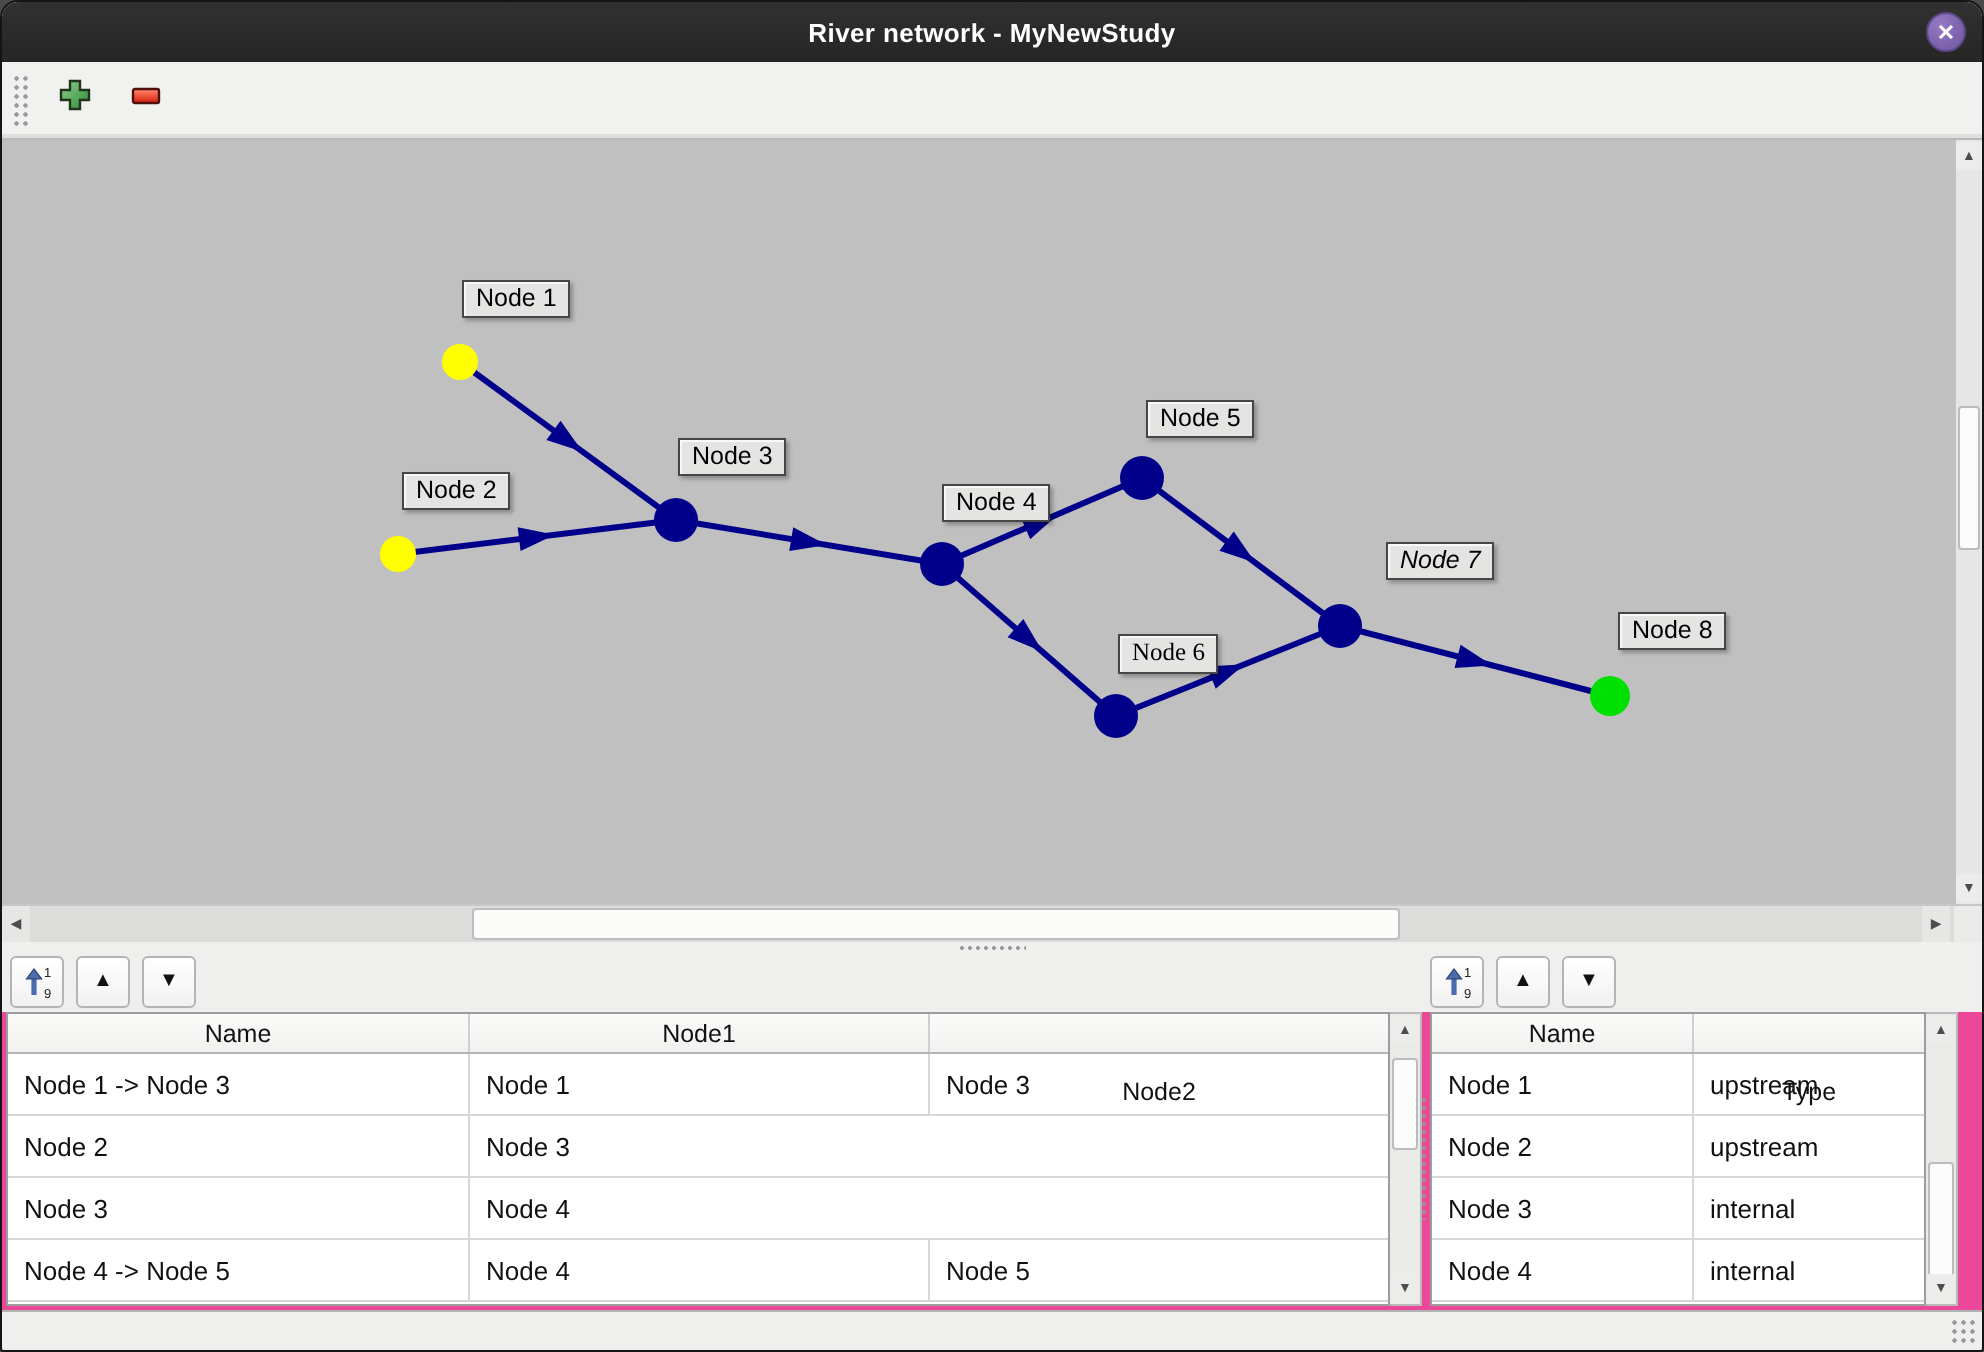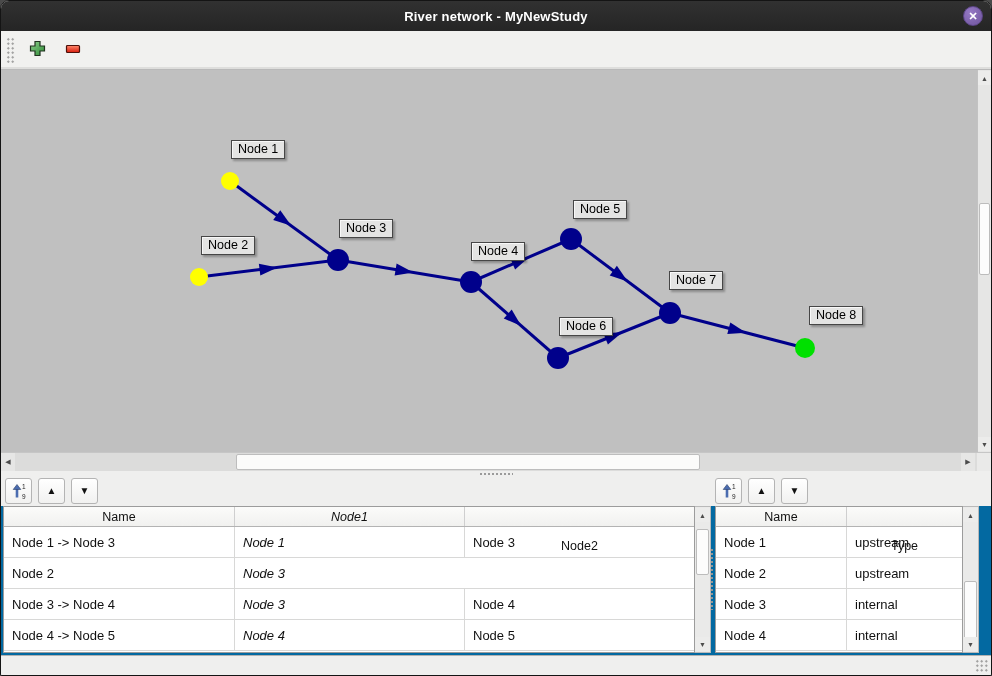--- a/index.html
+++ b/index.html
@@ -52,37 +52,37 @@
     background-image:radial-gradient(#9a9a9a .9px,transparent 1.1px);background-size:4px 4px;}
   
   .panel-toolbars{flex:0 0 30px;height:30px;position:relative;background:#efefee;}
   .grp{position:absolute;top:2px;display:flex;}
   .grp.left{left:4px;} .grp.right{left:714px;}
   .sq-btn{width:27px;height:26px;box-sizing:border-box;background:linear-gradient(#ffffff,#f1f1f0);
     border:1px solid #b4b4b4;border-radius:3px;display:flex;align-items:center;
     justify-content:center;margin-right:6px;cursor:pointer;}
   .tri{font-size:10px;color:#111;line-height:1;}
   .sort-ic{display:flex;align-items:center;}
-  .tables-row{flex:0 0 149px;height:149px;position:relative;background:#0369a1;}
+  .tables-row{flex:0 0 149px;height:149px;position:relative;background:#ec4899;}
   .tbl-wrap{position:absolute;top:0;display:flex;}
   .tbl-wrap.left{left:2px;}
   .tbl-wrap.right{left:714px;}
   .gtable{box-sizing:border-box;border:1px solid #9c9c9c;background:#ffffff;height:147px;overflow:hidden;}
   #ltable{width:692px;} #rtable{width:248px;}
   .thead{height:19px;display:flex;background:linear-gradient(#fbfbfa,#f1f1ef);
     border-bottom:1px solid #b3b3b3;}
   .hcell{box-sizing:border-box;display:flex;align-items:center;justify-content:center;
     font-size:12.5px;color:#111;border-right:1px solid #cfcfcf;cursor:pointer;}
   .hcell:last-child{border-right:none;margin-top:39px;}
   .trow{height:30px;display:flex;border-bottom:1px solid #d8d8d7;background:#fff;cursor:default;}
   .tcell{box-sizing:border-box;display:flex;align-items:center;padding-left:8px;
     font-size:13px;color:#111;border-right:1px solid #d8d8d7;overflow:hidden;white-space:nowrap;}
   .tcell:last-child{border-right:none;}
   #ltable .hcell:nth-child(1),#ltable .tcell:nth-child(1){width:231px;flex:0 0 231px;}
-  #ltable .hcell:nth-child(2),#ltable .tcell:nth-child(2){width:230px;flex:0 0 230px;font-style:italic;}
+  #ltable .hcell:nth-child(2),#ltable .tcell:nth-child(2){width:230px;flex:0 0 230px;}
   #ltable .hcell:nth-child(3),#ltable .tcell:nth-child(3){flex:1;}
   #rtable .hcell:nth-child(1),#rtable .tcell:nth-child(1){width:131px;flex:0 0 131px;}
   #rtable .hcell:nth-child(2),#rtable .tcell:nth-child(2){flex:1;}
   .tbl-vsb{width:16px;height:147px;box-sizing:border-box;background:#eaeae9;
     border:1px solid #b9b9b9;border-left:none;position:relative;}
   .tbl-divider{position:absolute;left:709px;top:42px;width:5px;height:62px;
     background-image:radial-gradient(#969696 .9px,transparent 1.1px);background-size:4px 4px;
     cursor:col-resize;}
   
   .statusbar{flex:1;background:#efefee;border-top:1px solid #b2b2b2;position:relative;}
@@ -158,22 +158,22 @@
           <circle cx="570" cy="169" r="11" fill="#00008b"></circle>
           <circle cx="557" cy="288" r="11" fill="#00008b"></circle>
           <circle cx="669" cy="243" r="11" fill="#00008b"></circle>
           <circle cx="804" cy="278" r="10" fill="#00e000"></circle>
         </svg>
     <div class="node-label" style="left: 230px; top: 70px;">Node 1</div>
         <div class="node-label" style="left: 200px; top: 166px;">Node 2</div>
         <div class="node-label" style="left: 338px; top: 149px;">Node 3</div>
         <div class="node-label" style="left: 470px; top: 172px;">Node 4</div>
         <div class="node-label" style="left: 572px; top: 130px;">Node 5</div>
-        <div class="node-label" style="left: 558px; top: 247px;">Node 6</div>
-        <div class="node-label" style="left: 668px; top: 201px;">Node 7</div>
+        <div class="node-label" style="left: 558px; top: 247px; font-family: Liberation Serif, serif;">Node 6</div>
+        <div class="node-label" style="left: 692px; top: 201px; font-style: italic;">Node 7</div>
         <div class="node-label" style="left: 808px; top: 236px;">Node 8</div>
       </div>
     <div class="vsb canvas-vsb">
       <div class="sb-arrow top">▲</div>
       <div class="vsb-thumb" style="top:133px;height:70px;"></div>
       <div class="sb-arrow bottom">▼</div>
     </div>
   </div>
 
   <div class="hscroll-row">
@@ -239,21 +239,20 @@
           <div class="trow">
             <div class="tcell">Node 1 -&gt; Node 3</div>
             <div class="tcell">Node 1</div>
             <div class="tcell">Node 3</div>
           </div>
           <div class="trow">
             <div class="tcell">Node 2</div>
             <div class="tcell">Node 3</div>
           </div>
           <div class="trow">
-            <div class="tcell">Node 3 -&gt; Node 4</div>
             <div class="tcell">Node 3</div>
             <div class="tcell">Node 4</div>
           </div>
           <div class="trow">
             <div class="tcell">Node 4 -&gt; Node 5</div>
             <div class="tcell">Node 4</div>
             <div class="tcell">Node 5</div>
           </div>
         </div>
       <div class="tbl-vsb">

